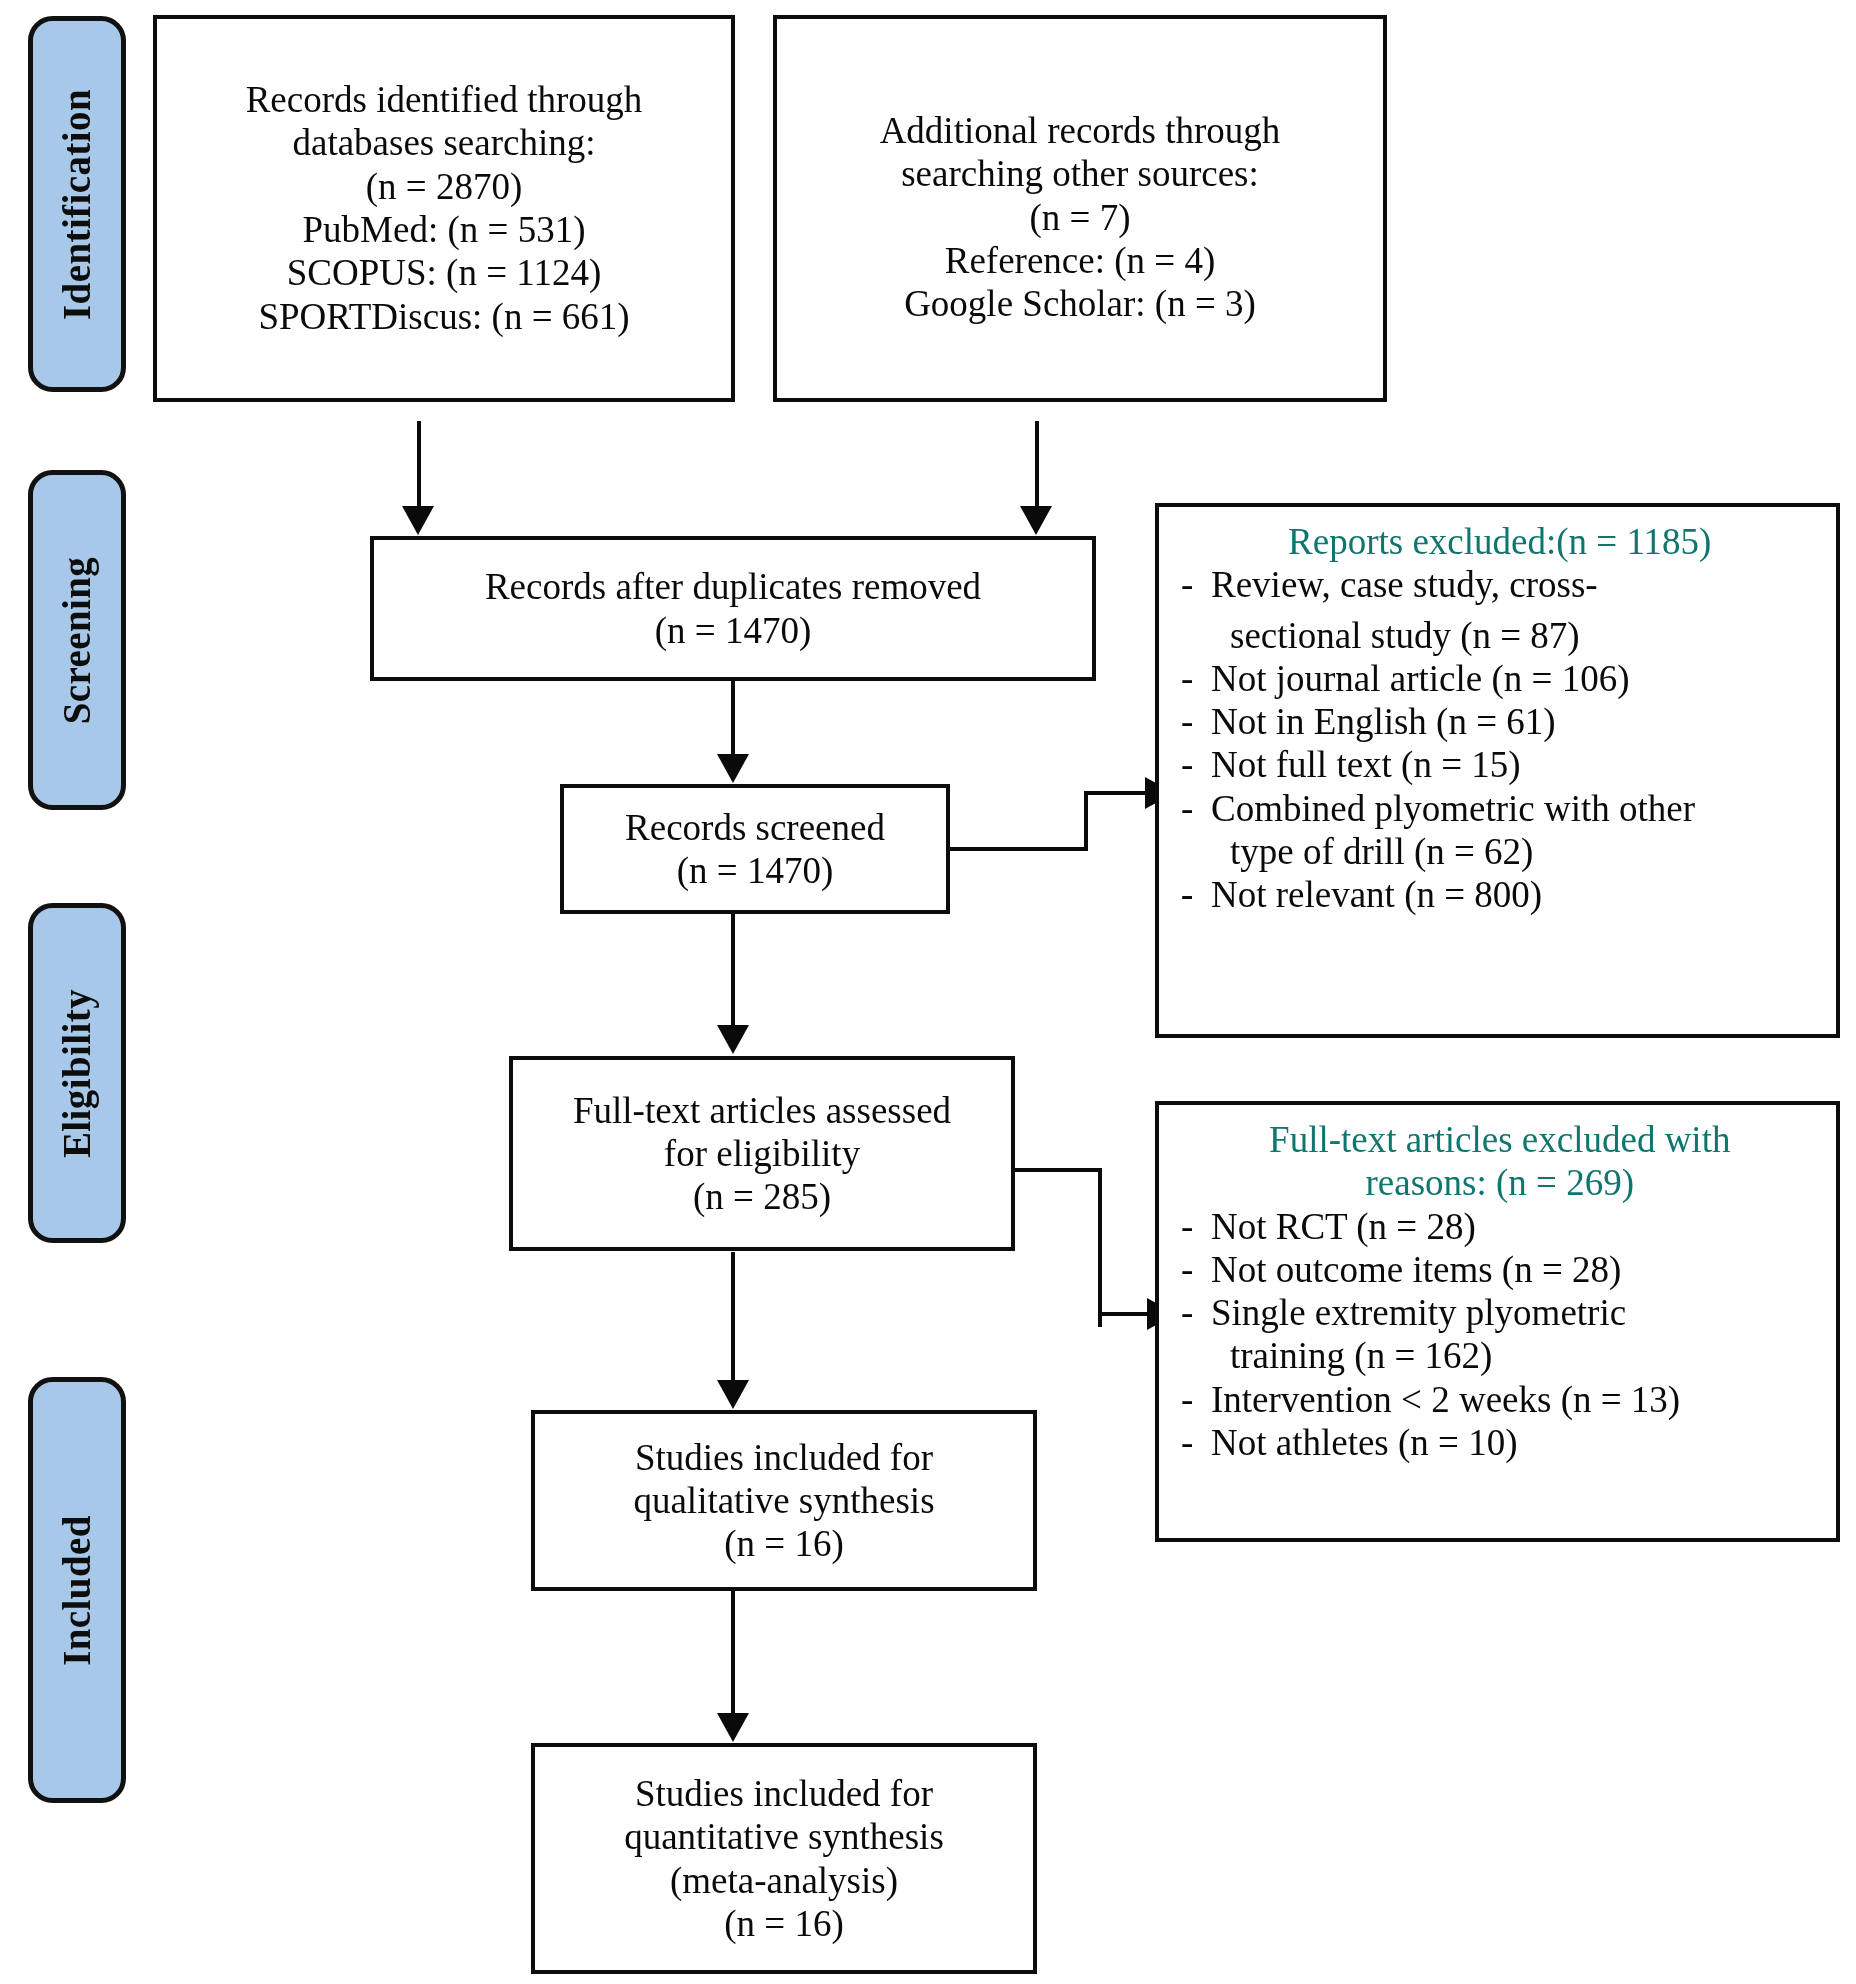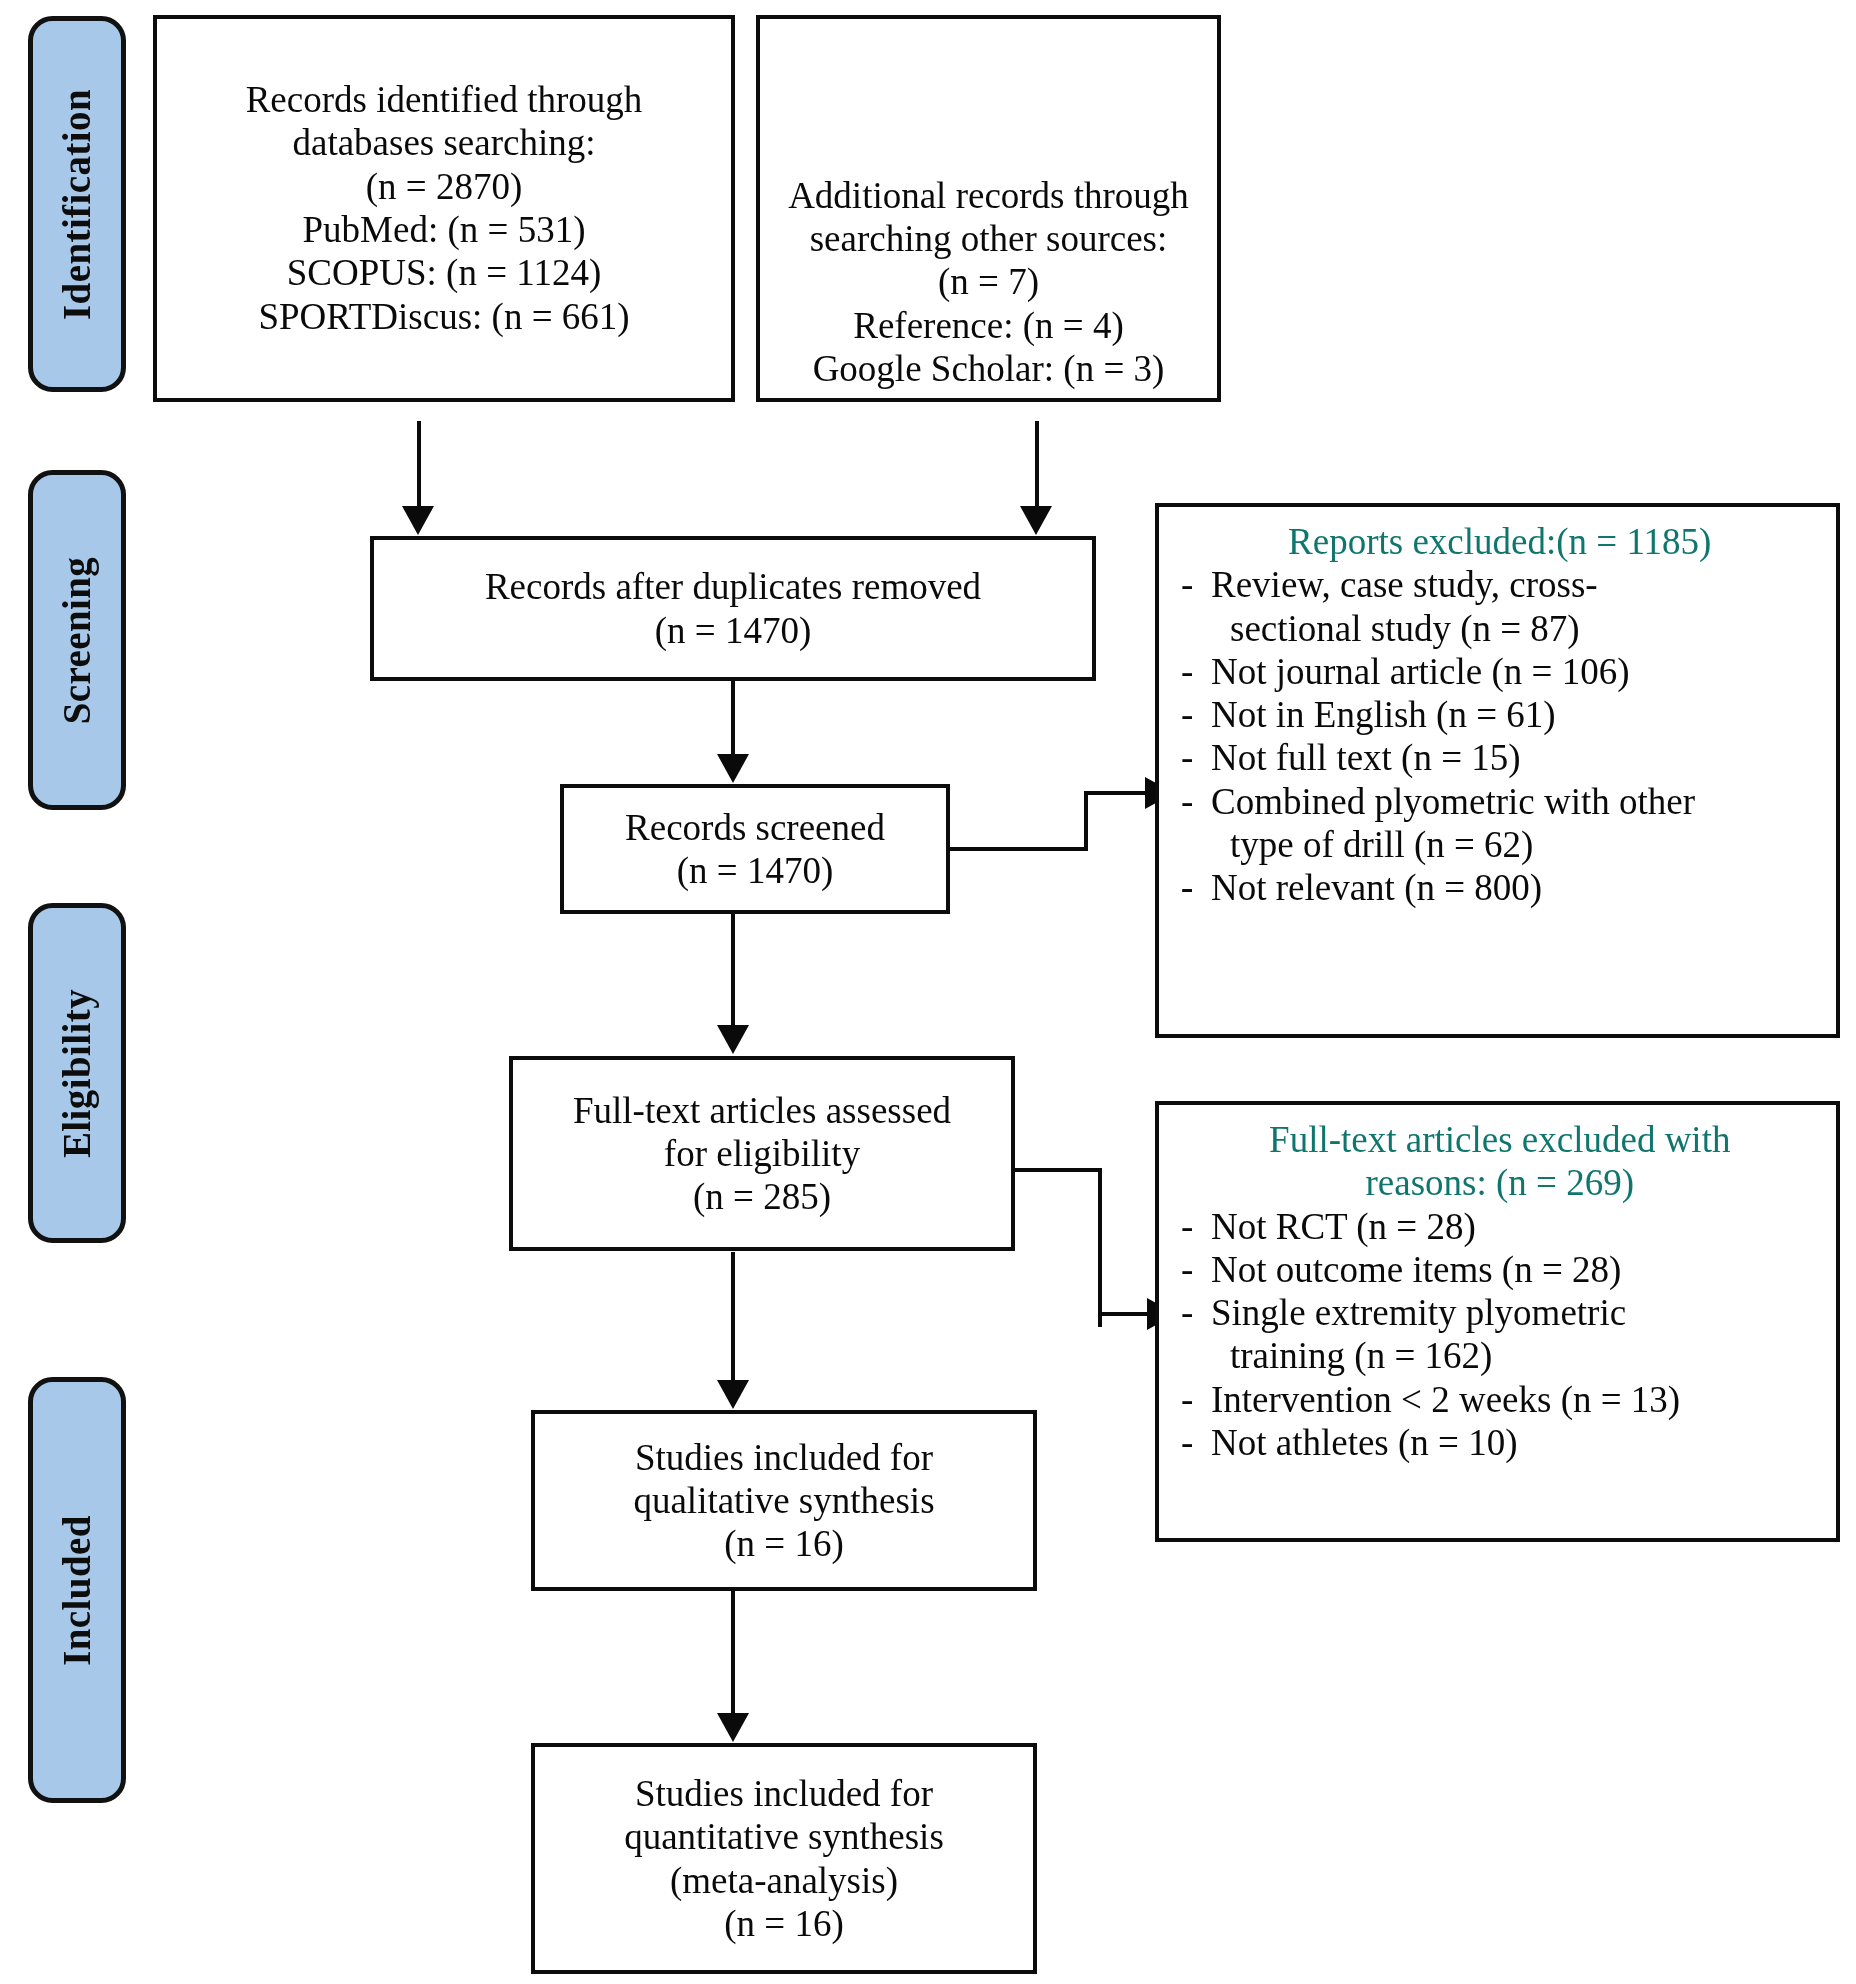--- a/index.html
+++ b/index.html
@@ -139,21 +139,21 @@
 
   <div class="box" style="left:153px; top:14.5px; width:582px; height:387px;">
     <div class="line">Records identified through</div>
     <div class="line">databases searching:</div>
     <div class="line">(n = 2870)</div>
     <div class="line">PubMed: (n = 531)</div>
     <div class="line">SCOPUS: (n = 1124)</div>
     <div class="line">SPORTDiscus: (n = 661)</div>
   </div>
 
-  <div class="box" style="left:756px; top:14.5px; width:465px; height:387px; justify-content:flex-end; padding-top:26px;">
+  <div class="box" style="left:773px; top:14.5px; width:614px; height:387px; justify-content:center; padding-top:26px;">
     <div class="line">Additional records through</div>
     <div class="line">searching other sources:</div>
     <div class="line">(n = 7)</div>
     <div class="line">Reference: (n = 4)</div>
     <div class="line">Google Scholar: (n = 3)</div>
   </div>
 
   <div class="vline" style="left:417px; top:421px; height:87px;"></div>
   <div class="arrow-down" style="left:402px; top:506px;"></div>
 
@@ -178,21 +178,21 @@
   <div class="hline" style="left:1084px; top:791px; width:72px;"></div>
   <div class="arrow-right" style="left:1145px; top:777px;"></div>
 
   <div class="box excl" style="left:1155px; top:503px; width:685px; height:535px;">
     <div class="hdr">Reports excluded:(n = 1185)</div>
     <ul>
       <li>
         <span class="dash">-</span>
         <span>Review, case study, cross-</span>
       </li>
-      <li style="padding-left:52px;">
+      <li style="padding-left:52px;margin-top:7px;">
         <span>sectional study (n = 87)</span>
       </li>
       <li>
         <span class="dash">-</span>
         <span>Not journal article (n = 106)</span>
       </li>
       <li>
         <span class="dash">-</span>
         <span>Not in English (n = 61)</span>
       </li>

